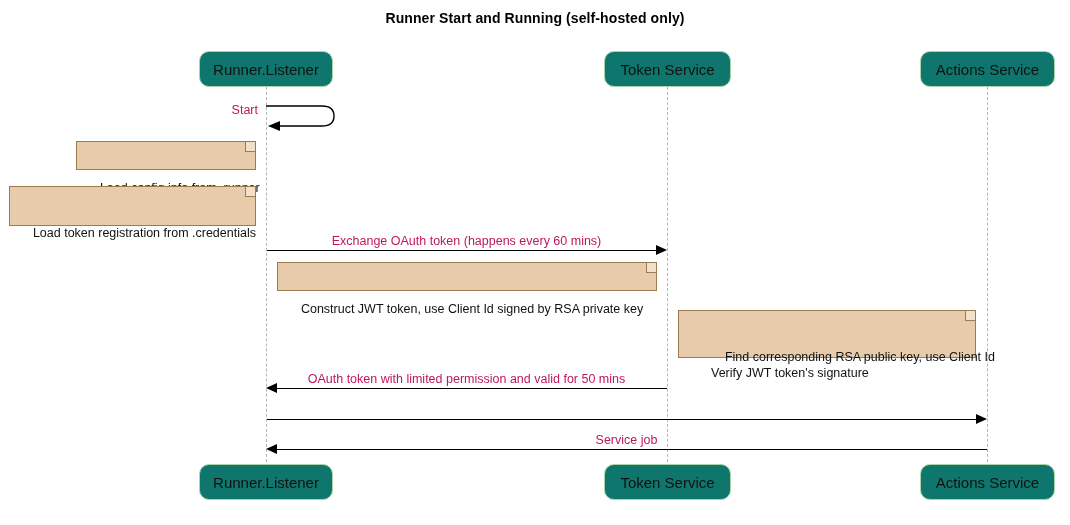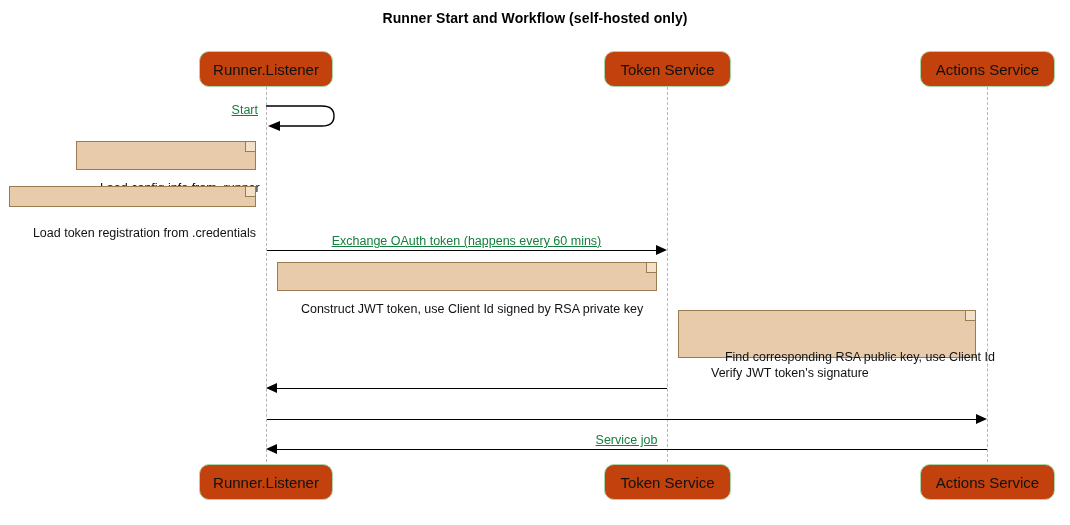--- a/index.html
+++ b/index.html
@@ -36,21 +36,21 @@
   
   .lifeline {
     position: absolute;
     width: 0;
     border-left: 1px dashed #b5b5b5;
   }
   
   .participant {
     position: absolute;
     height: 36px;
-    background: #c2410c;
+    background: #0f766e;
     border: 1px solid #a9d5a9;
     border-radius: 10px;
     display: flex;
     align-items: center;
     justify-content: center;
     font-size: 15px;
     color: #111111;
     box-sizing: border-box;
     white-space: nowrap;
   }
@@ -91,24 +91,23 @@
   }
   .arrowhead.right {
     border-left: 11px solid #000000;
   }
   .arrowhead.left {
     border-right: 11px solid #000000;
   }
   .msg-label {
     position: absolute;
     font-size: 12.5px;
-    color: #15803d;
+    color: #be185d;
     white-space: nowrap;
     text-align: center;
-    text-decoration: underline;
   }
   .msg-label.centered {
     text-align: center;
   }
   .msg-label.right-aligned {
     text-align: right;
   }
   
   .self-loop {
     position: absolute;
@@ -116,21 +115,21 @@
   .self-loop svg {
     display: block;
     overflow: visible;
   }
 </style>
 </head>
 <body>
 
 <div id="diagram-root">
 
-  <div class="diagram-title">Runner Start and Workflow (self-hosted only)</div>
+  <div class="diagram-title">Runner Start and Running (self-hosted only)</div>
 
   <div class="lifeline" style="left:266px; top:87px; height:375px;"></div>
   <div class="lifeline" style="left:667px; top:87px; height:375px;"></div>
   <div class="lifeline" style="left:987px; top:87px; height:375px;"></div>
 
   <div class="participant" style="left:199px; top:51px; width:134px;">
     <span>Runner.Listener</span>
   </div>
   <div class="participant" style="left:604px; top:51px; width:127px;">
     <span>Token Service</span>
@@ -146,40 +145,41 @@
       <path d="M 0 2 L 56 2 Q 68 2 68 12 Q 68 22 56 22 L 14 22" fill="none" stroke="#000000" stroke-width="1.4"></path>
       <polygon points="14,17 2,22 14,27" fill="#000000"></polygon>
     </svg>
   </div>
 
   <div class="note" style="left:76px; top:141px; width:180px; height:29px;">
     <span class="note-fold"></span>
     <span>Load config info from .runner</span>
   </div>
 
-  <div class="note" style="left:9px; top:186px; width:247px; height:21px;">
+  <div class="note" style="left:9px; top:186px; width:247px; height:40px;">
     <span class="note-fold"></span>
     <span>Load token registration from .credentials</span>
   </div>
 
   <div class="msg-label centered" style="left:266px; top:234px; width:401px;">Exchange OAuth token (happens every 60 mins)</div>
   <div class="msg" style="left:267px; top:250px; width:389px;"></div>
   <div class="arrowhead right" style="left:656px; top:245px;"></div>
 
   <div class="note" style="left:277px; top:262px; width:380px; height:29px;">
     <span class="note-fold"></span>
     <span>Construct JWT token, use Client Id signed by RSA private key</span>
   </div>
 
   <div class="note" style="left:678px; top:310px; width:298px; height:48px;padding-left:32px;">
     <span class="note-fold"></span>
     <span>Find corresponding RSA public key, use Client Id
 Verify JWT token's signature</span>
   </div>
 
+  <div class="msg-label centered" style="left:266px; top:372px; width:401px;">OAuth token with limited permission and valid for 50 mins</div>
   <div class="msg" style="left:277px; top:388px; width:390px;"></div>
   <div class="arrowhead left" style="left:266px; top:383px;"></div>
 
   <div class="msg" style="left:267px; top:419px; width:709px;"></div>
   <div class="arrowhead right" style="left:976px; top:414px;"></div>
 
   <div class="msg-label centered" style="left:266px; top:433px; width:721px;">Service job</div>
   <div class="msg" style="left:277px; top:449px; width:710px;"></div>
   <div class="arrowhead left" style="left:266px; top:444px;"></div>
 

